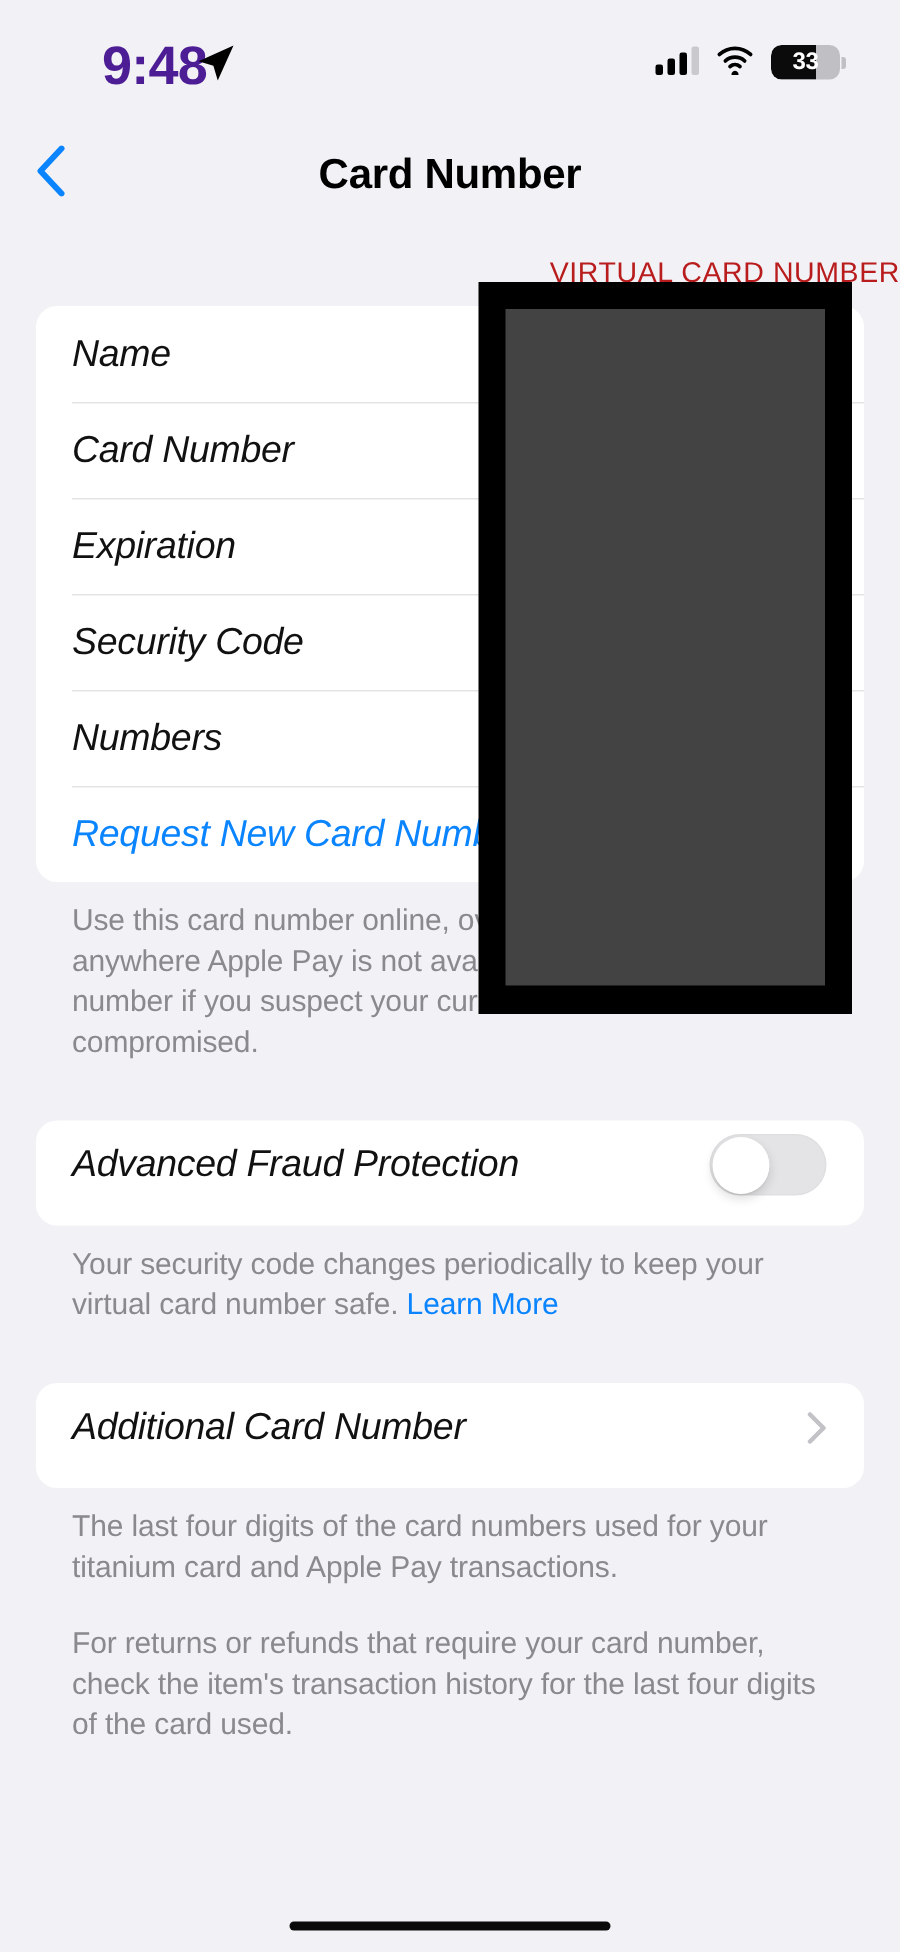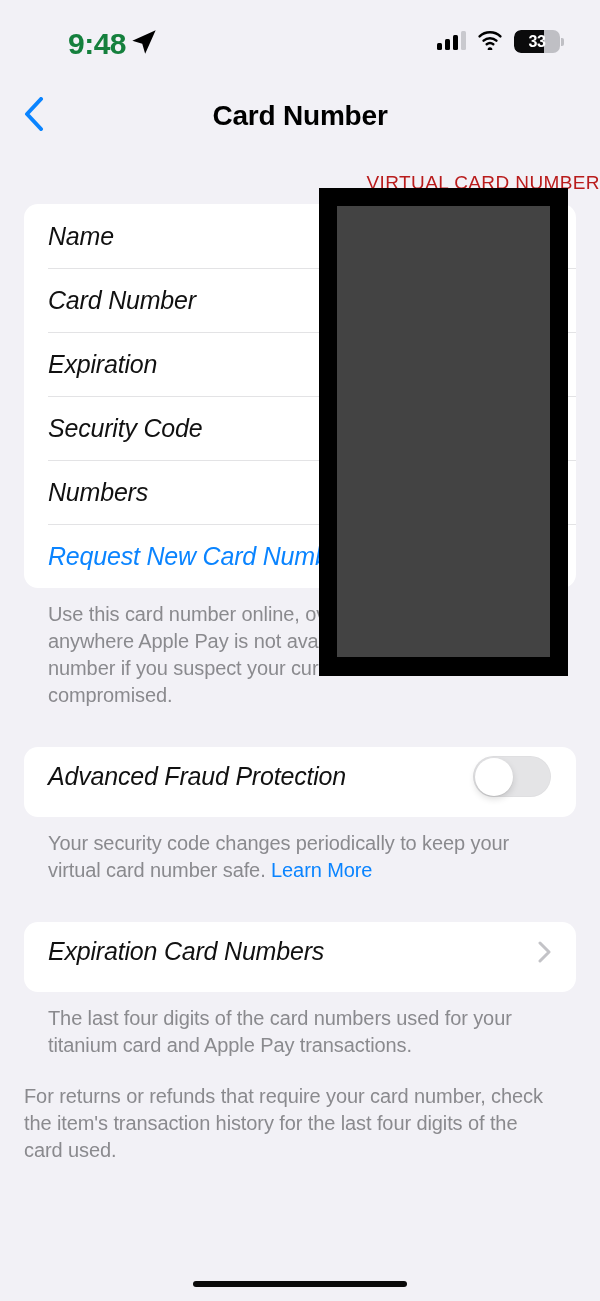--- a/index.html
+++ b/index.html
@@ -9,21 +9,21 @@
     font-family:"Liberation Sans", sans-serif;
     -webkit-font-smoothing:antialiased;
     overflow:hidden;
   }
   .screen { position:relative; width:600px; height:1301px; background:#F2F1F6; }
 
   
   .statusbar { position:absolute; top:0; left:0; width:600px; height:78px; }
   .sb-time {
     position:absolute; left:68px; top:26px;
-    font-size:30px; font-weight:700; color:#15803d;
+    font-size:36px; font-weight:700; color:#4c1d95;
     letter-spacing:-0.5px; line-height:36px;
   }
   .sb-loc { position:absolute; left:130px; top:28px; width:28px; height:28px; }
   .sb-right { position:absolute; right:40px; top:30px; display:flex; gap:11px; }
   .sb-signal { display:flex; align-items:flex-end; gap:3px; height:20px; }
   .sb-signal i { display:block; width:5px; border-radius:1.5px; background:#000; }
   .sb-signal i:nth-child(1){ height:7px; }
   .sb-signal i:nth-child(2){ height:11px; }
   .sb-signal i:nth-child(3){ height:15px; }
   .sb-signal i:nth-child(4){ height:19px; background:#C9C9CE; }
@@ -84,21 +84,21 @@
   .row-link { font-size:25px; color:#0A84FF; letter-spacing:-0.2px; }
 
   .chev-right {
     width:13px; height:22px; flex:none;
   }
 
   .footnote {
     margin:13px 48px 0 48px;
     font-size:20px; line-height:27px; color:#8A8A8E; letter-spacing:-0.1px;
   }
-  .footnote + .footnote { margin-top:24px;margin-left:24px; }
+  .footnote + .footnote { margin-top:24px; }
   .footnote a { color:#0A84FF; text-decoration:none; }
 
   .block-gap { height:38px; }
 
   
   .toggle-row {
     position:relative; height:70px; display:flex; align-items:center;
     justify-content:space-between; padding:0 25px 11px 24px;
   }
   .switch {
@@ -218,21 +218,21 @@
         </span>
       </div>
     </div>
 
     <div class="footnote"><span>Your security code changes periodically to keep your virtual card number safe. </span><a href="#">Learn More</a></div>
 
     <div class="block-gap"></div>
 
     <div class="card">
       <div class="toggle-row">
-        <span class="row-label">Expiration Card Numbers</span>
+        <span class="row-label">Additional Card Number</span>
         <span class="chev-right">
           <svg viewBox="0 0 13 22" width="13" height="22" aria-hidden="true">
             <path d="M2 2 L11 11 L2 20" stroke="#C3C3C7" stroke-width="3" fill="none" stroke-linecap="round" stroke-linejoin="round"></path>
           </svg>
         </span>
       </div>
     </div>
 
     <div class="footnote">The last four digits of the card numbers used for your titanium card and Apple Pay transactions.</div>
     <div class="footnote">For returns or refunds that require your card number, check the item's transaction history for the last four digits of the card used.</div>

